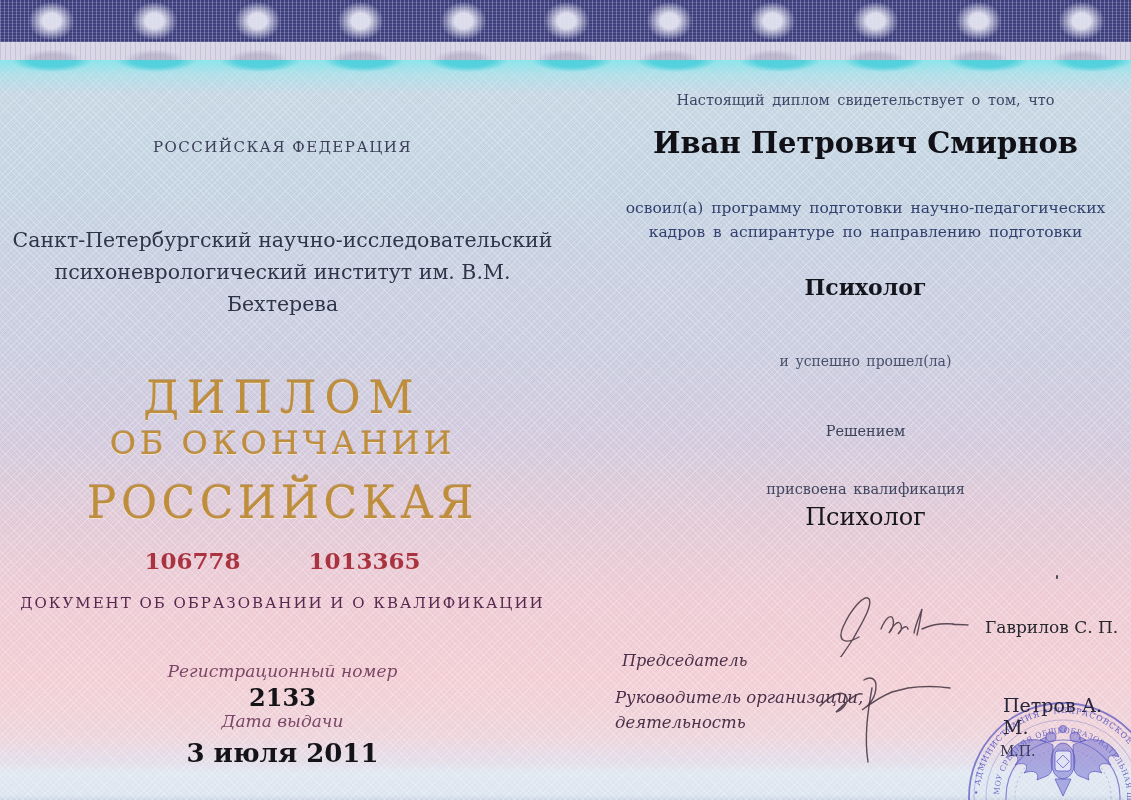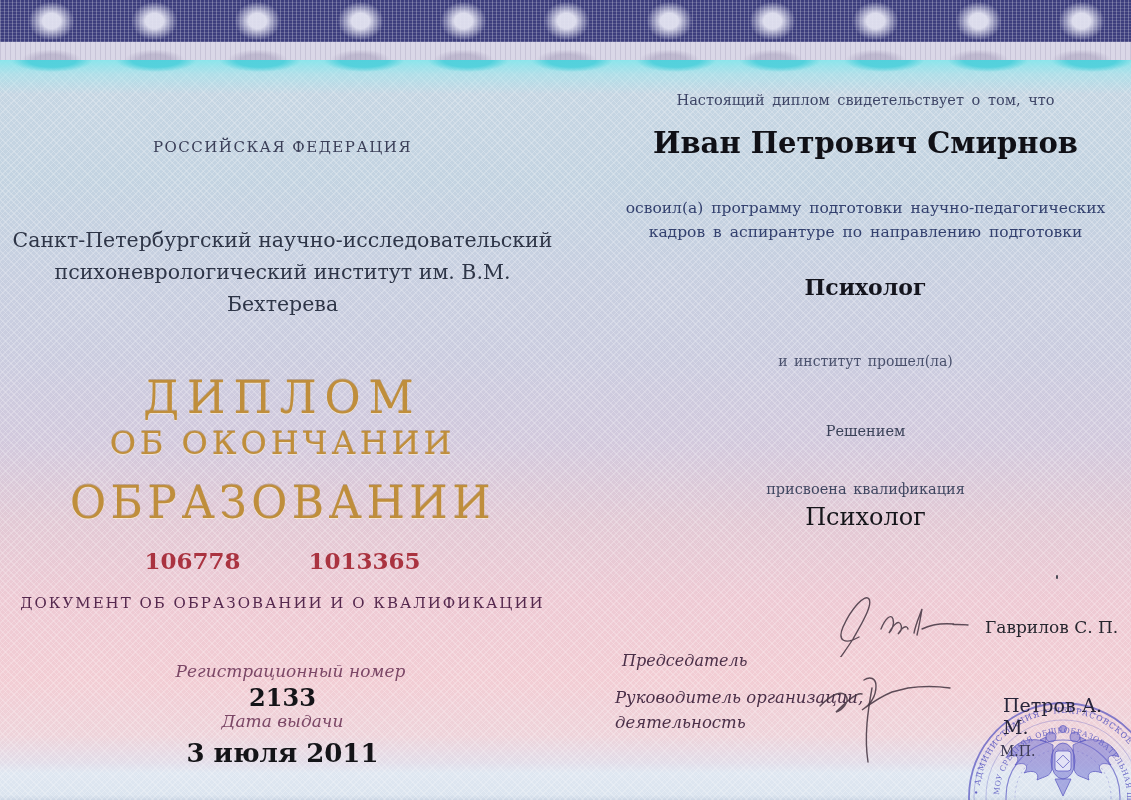--- a/index.html
+++ b/index.html
@@ -41,21 +41,21 @@
   .country{top:138px;font-size:15px;letter-spacing:1.5px;color:#3a3e57;font-weight:500;}
   .institution{top:225px;font-size:20.5px;line-height:1.55;color:#2e3547;}
   .gold{color:#bf8e3c;text-shadow:0 1px 0 rgba(255,240,210,.55), 0 -1px 0 rgba(128,80,16,.35);font-weight:500;}
   .title1{top:372px;font-size:44px;letter-spacing:8px;}
   .title2{top:424px;font-size:32px;letter-spacing:4px;}
   .title3{top:477px;font-size:44px;letter-spacing:4.5px;}
   .serials{top:547px;display:flex;justify-content:center;gap:68px;
     font-size:23px;font-weight:bold;color:#aa3340;}
   .doctype{top:594px;font-size:15px;letter-spacing:2px;color:#55284e;font-weight:500;}
   .ital{font-style:italic;color:#7b4766;}
-  .reglabel{top:661px;font-size:17px;padding-left:8px;}
+  .reglabel{top:661px;font-size:17px;}
   .regnum{top:683px;font-size:24px;font-weight:bold;color:#141418;}
   .datelabel{top:711px;font-size:17px;}
   .dateval{top:738px;font-size:26px;font-weight:bold;color:#141418;}
   .certifies{top:92px;font-size:14.5px;color:#3e4566;word-spacing:3px;}
   .holder{top:126px;font-size:29px;font-weight:bold;color:#101016;}
   .program{top:196px;font-size:15.5px;line-height:1.55;color:#33406e;word-spacing:3px;}
   .specialty{top:274px;font-size:22px;font-weight:bold;color:#14141d;}
   .passed{top:353px;font-size:14px;color:#49506c;word-spacing:2px;}
   .decision{top:423px;font-size:14.5px;color:#3a4158;}
   .quallabel{top:481px;font-size:14.5px;color:#3f4660;word-spacing:2px;}
@@ -81,41 +81,41 @@
   <div class="band-cyan"></div>
 
   <section class="left-col">
     <div class="abs ctr country">РОССИЙСКАЯ ФЕДЕРАЦИЯ</div>
     <div class="abs ctr institution">
       <div>Санкт-Петербургский научно-исследовательский</div>
       <div>психоневрологический институт им. В.М. Бехтерева</div>
     </div>
     <div class="abs ctr gold title1">ДИПЛОМ</div>
     <div class="abs ctr gold title2">ОБ ОКОНЧАНИИ</div>
-    <div class="abs ctr gold title3">ОБРАЗОВАНИИ</div>
+    <div class="abs ctr gold title3">РОССИЙСКАЯ</div>
     <div class="abs ctr serials">
       <span>106778</span>
       <span>1013365</span>
     </div>
     <div class="abs ctr doctype">ДОКУМЕНТ ОБ ОБРАЗОВАНИИ И О КВАЛИФИКАЦИИ</div>
     <div class="abs ctr ital reglabel">Регистрационный номер</div>
     <div class="abs ctr regnum">2133</div>
     <div class="abs ctr ital datelabel">Дата выдачи</div>
     <div class="abs ctr dateval">3 июля 2011</div>
   </section>
 
   <section class="right-col">
     <div class="abs ctr certifies">Настоящий диплом свидетельствует о том, что</div>
     <div class="abs ctr program">
       <div>освоил(а) программу подготовки научно-педагогических</div>
       <div>кадров в аспирантуре по направлению подготовки</div>
     </div>
     <div class="abs ctr holder">Иван Петрович Смирнов</div>
     <div class="abs ctr specialty">Психолог</div>
-    <div class="abs ctr passed">и институт прошел(ла)</div>
+    <div class="abs ctr passed">и успешно прошел(ла)</div>
     <div class="abs ctr decision">Решением</div>
     <div class="abs ctr quallabel">присвоена квалификация</div>
     <div class="abs ctr qualval">Психолог</div>
     <div class="abs ink-mark"></div>
 
     <div class="abs siglabel chairman-label">Председатель</div>
     <svg class="sig" style="left:225px;top:585px;" width="150" height="72" viewBox="0 0 150 72">
       <path d="M34,52 C20,60 12,56 18,42 C26,24 40,8 44,14 C48,20 36,40 28,54 C23,62 17,70 13,76"></path>
       <path d="M56,44 C60,34 66,28 68,34 C70,40 66,46 64,48 C68,40 74,34 76,40 C78,45 74,48 73,49 C76,43 82,39 83,44"></path>
       <path d="M89,48 C91,38 95,30 97,24 C95,36 93,46 92,50"></path>

